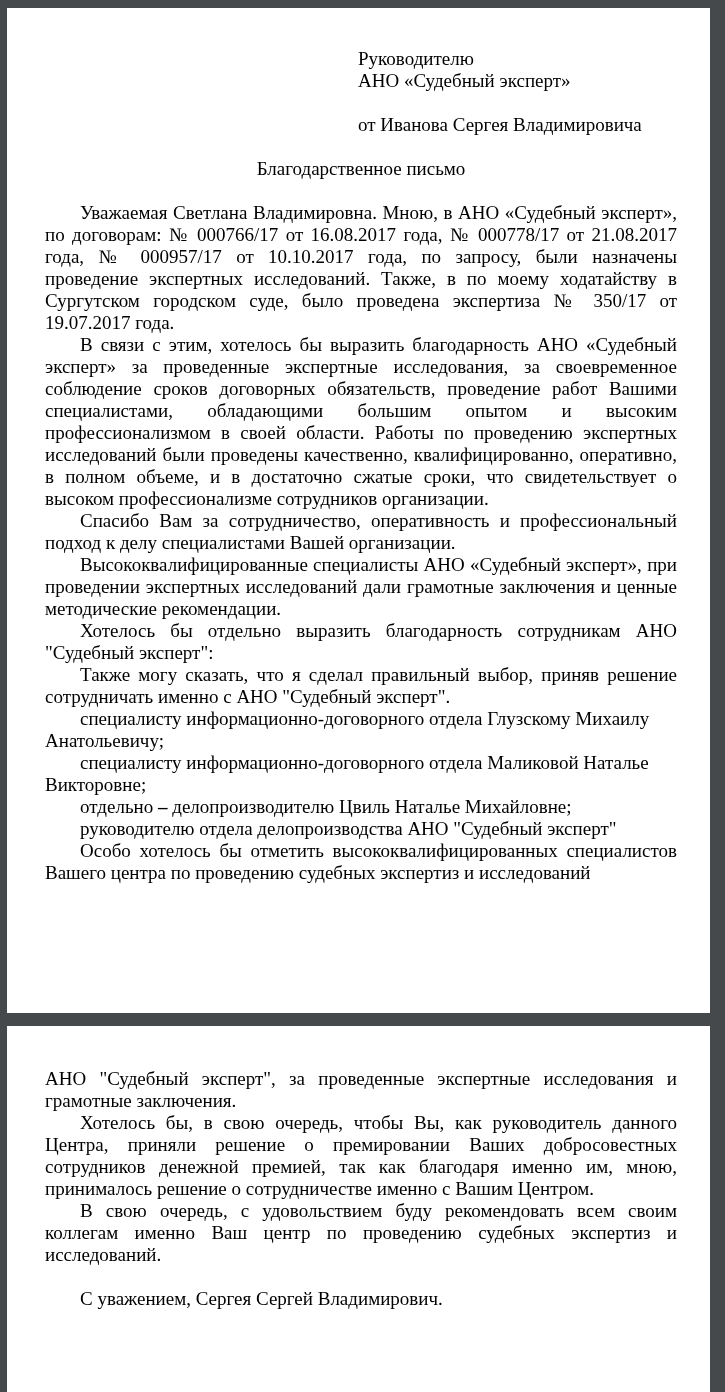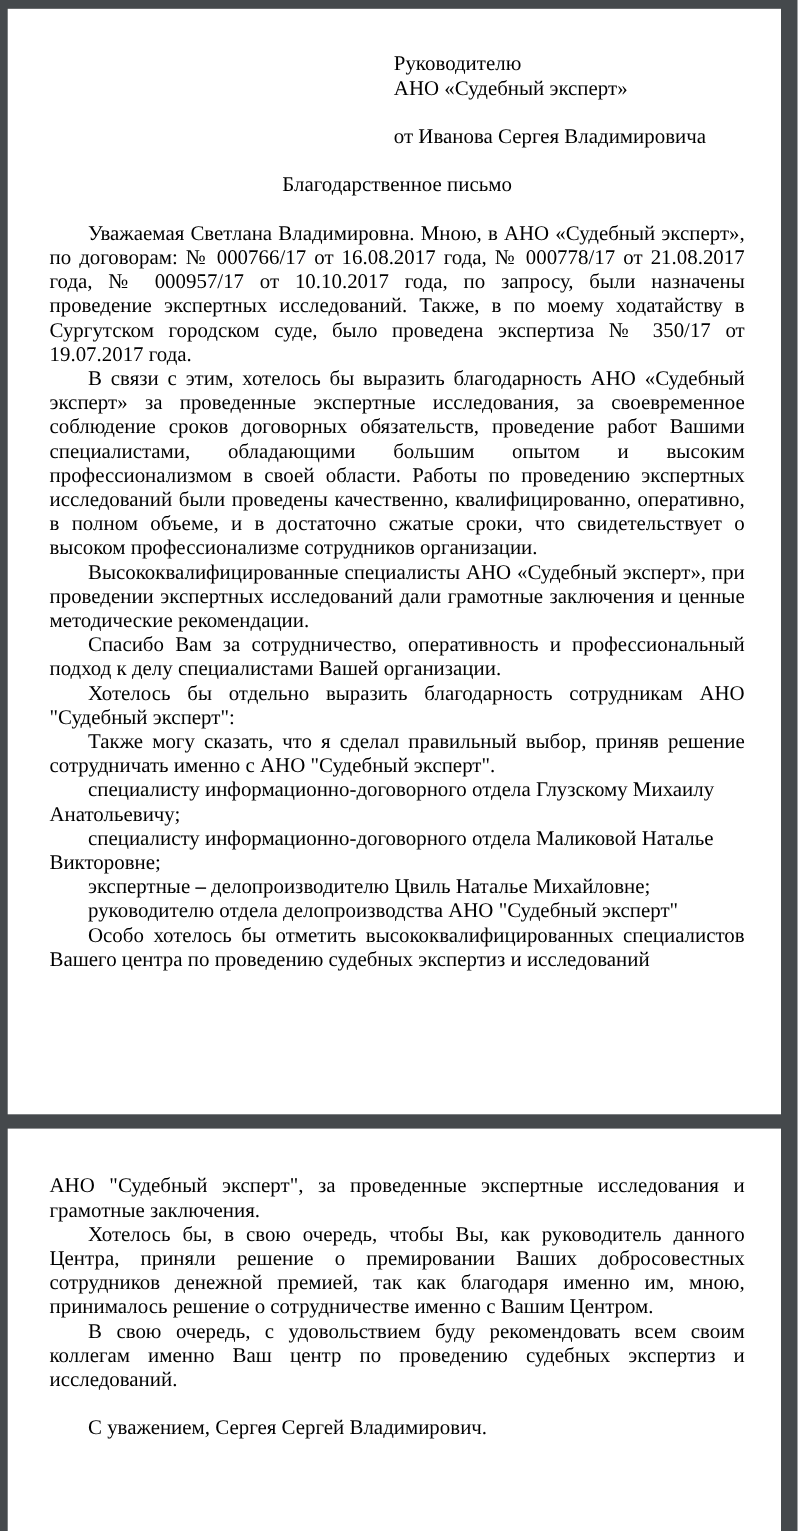--- a/index.html
+++ b/index.html
@@ -69,28 +69,28 @@
     </div>
 
     <div class="blank-line"></div>
 
     <div class="doc-title">Благодарственное письмо</div>
 
     <div class="blank-line"></div>
 
     <p class="para">Уважаемая Светлана Владимировна. Мною, в АНО «Судебный эксперт», по договорам: № 000766/17 от 16.08.2017 года, № 000778/17 от 21.08.2017 года, № 000957/17 от 10.10.2017 года, по запросу, были назначены проведение экспертных исследований. Также, в по моему ходатайству в Сургутском городском суде, было проведена экспертиза № 350/17 от 19.07.2017 года.</p>
     <p class="para">В связи с этим, хотелось бы выразить благодарность АНО «Судебный эксперт» за проведенные экспертные исследования, за своевременное соблюдение сроков договорных обязательств, проведение работ Вашими специалистами, обладающими большим опытом и высоким профессионализмом в своей области. Работы по проведению экспертных исследований были проведены качественно, квалифицированно, оперативно, в полном объеме, и в достаточно сжатые сроки, что свидетельствует о высоком профессионализме сотрудников организации.</p>
+    <p class="para">Спасибо Вам за сотрудничество, оперативность и профессиональный подход к делу специалистами Вашей организации.</p>
     <p class="para">Высококвалифицированные специалисты АНО «Судебный эксперт», при проведении экспертных исследований дали грамотные заключения и ценные методические рекомендации.</p>
-    <p class="para">Спасибо Вам за сотрудничество, оперативность и профессиональный подход к делу специалистами Вашей организации.</p>
     <p class="para">Хотелось бы отдельно выразить благодарность сотрудникам АНО "Судебный эксперт":</p>
     <p class="para">Также могу сказать, что я сделал правильный выбор, приняв решение сотрудничать именно с АНО "Судебный эксперт".</p>
 
     <p class="para align-left">специалисту информационно-договорного отдела Глузскому Михаилу Анатольевичу;</p>
     <p class="para align-left">специалисту информационно-договорного отдела Маликовой Наталье Викторовне;</p>
-    <p class="para align-left"><span>экспертные </span><span class="bold">–</span><span> делопроизводителю Цвиль Наталье Михайловне;</span></p>
+    <p class="para align-left"><span>отдельно </span><span class="bold">–</span><span> делопроизводителю Цвиль Наталье Михайловне;</span></p>
     <p class="para align-left">руководителю отдела делопроизводства АНО "Судебный эксперт"</p>
 
     <p class="para">Особо хотелось бы отметить высококвалифицированных специалистов Вашего центра по проведению судебных экспертиз и исследований</p>
   </div>
 
   <div class="page page-2 doc">
     <p class="para no-indent">АНО "Судебный эксперт", за проведенные экспертные исследования и грамотные заключения.</p>
     <p class="para">Хотелось бы, в свою очередь, чтобы Вы, как руководитель данного Центра, приняли решение о премировании Ваших добросовестных сотрудников денежной премией, так как благодаря именно им, мною, принималось решение о сотрудничестве именно с Вашим Центром.</p>
     <p class="para">В свою очередь, с удовольствием буду рекомендовать всем своим коллегам именно Ваш центр по проведению судебных экспертиз и исследований.</p>
     <div class="blank-line"></div>

